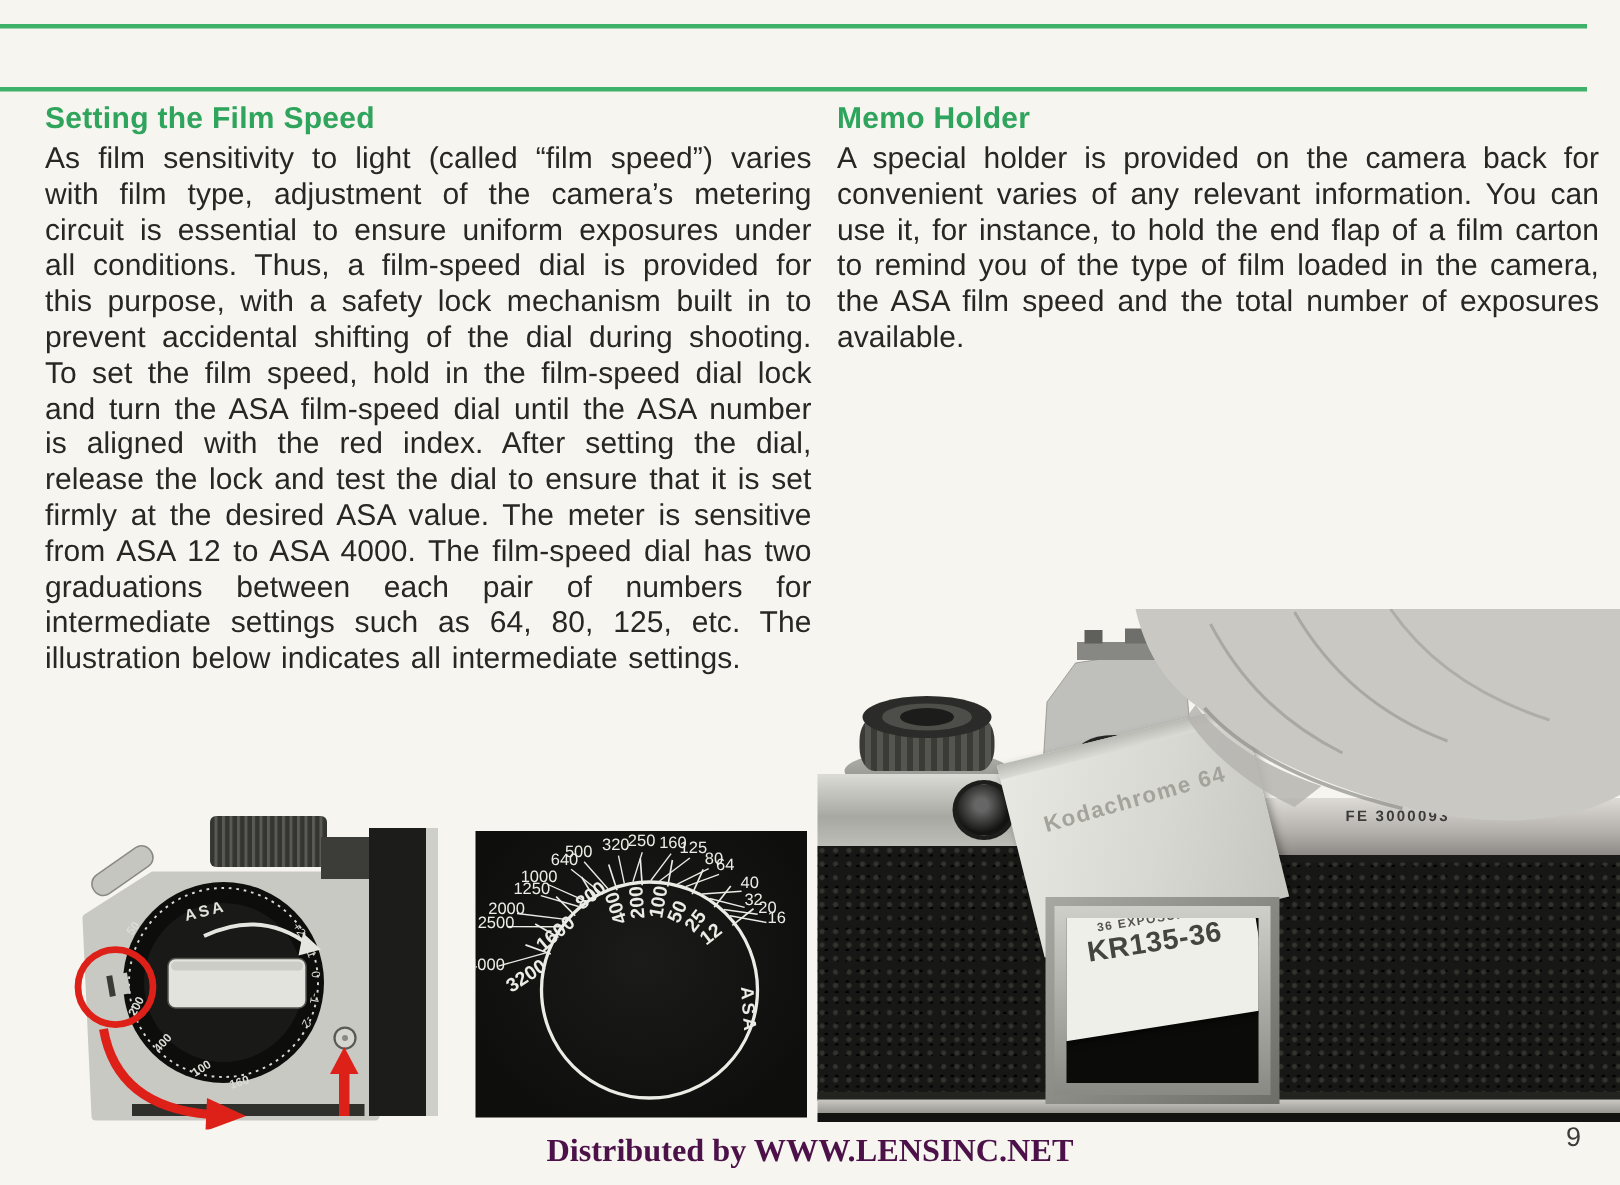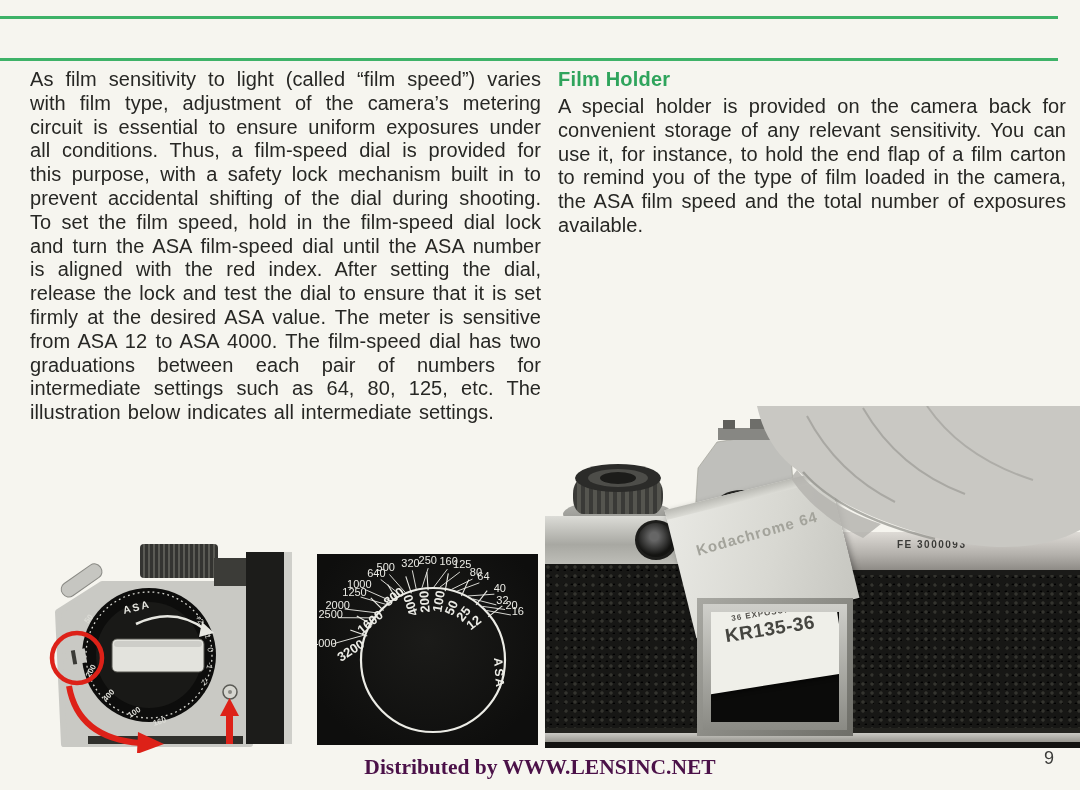--- a/index.html
+++ b/index.html
@@ -68,26 +68,27 @@
 </style>
 </head>
 <body>
 
 <div id="page">
 
   <div class="rule" id="rule-top"></div>
   <div class="rule" id="rule-bottom"></div>
 
   <div class="col" id="col-left">
+    <h2 class="heading">Setting the Film Speed</h2>
     <p class="bodytext">As film sensitivity to light (called “film speed”) varies with film type, adjustment of the camera’s metering circuit is essential to ensure uniform exposures under all conditions. Thus, a film-speed dial is provided for this purpose, with a safety lock mechanism built in to prevent accidental shifting of the dial during shooting. To set the film speed, hold in the film-speed dial lock and turn the ASA film-speed dial until the ASA number is aligned with the red index. After setting the dial, release the lock and test the dial to ensure that it is set firmly at the desired ASA value. The meter is sensitive from ASA 12 to ASA 4000. The film-speed dial has two graduations between each pair of numbers for intermediate settings such as 64, 80, 125, etc. The illustration below indicates all intermediate settings.</p>
   </div>
 
   <div class="col" id="col-right">
-    <h2 class="heading">Film Holder</h2>
-    <p class="bodytext">A special holder is provided on the camera back for convenient storage of any relevant sensitivity. You can use it, for instance, to hold the end flap of a film carton to remind you of the type of film loaded in the camera, the ASA film speed and the total number of exposures available.</p>
+    <h2 class="heading">Memo Holder</h2>
+    <p class="bodytext">A special holder is provided on the camera back for convenient varies of any relevant information. You can use it, for instance, to hold the end flap of a film carton to remind you of the type of film loaded in the camera, the ASA film speed and the total number of exposures available.</p>
   </div>
 
   <div id="fig-dial">
     <svg id="dial-svg" width="270" height="215">
       <defs>
         <pattern id="knurl" width="5" height="8" patternUnits="userSpaceOnUse">
           <rect width="5" height="8" fill="#343431"></rect>
           <rect x="0" width="2" height="8" fill="#5a5a54"></rect>
         </pattern>
       </defs>

